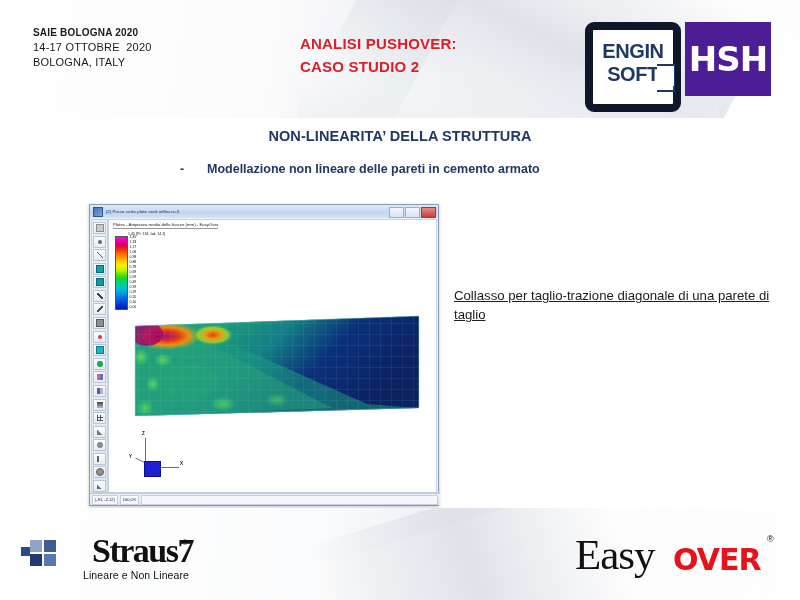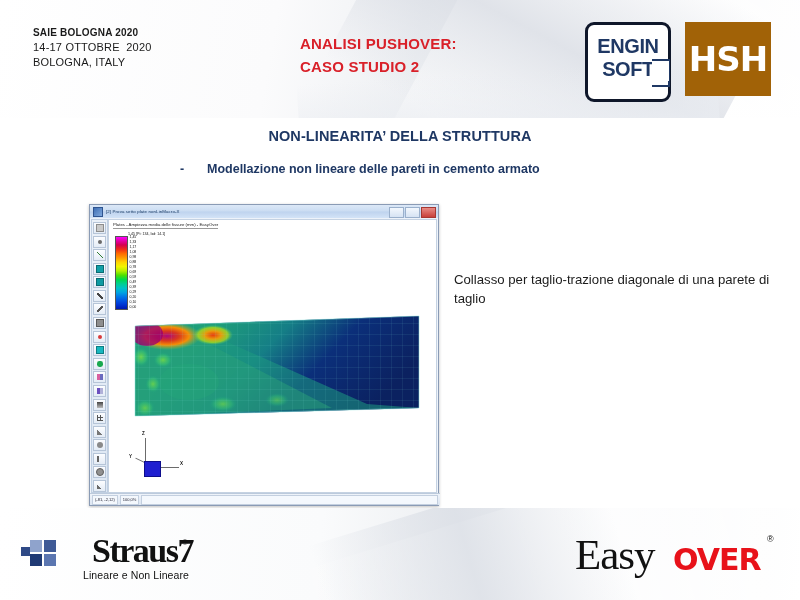--- a/index.html
+++ b/index.html
@@ -32,34 +32,34 @@
   .event-line.bold{font-weight:bold;font-size:10px;}
 
   .main-title{
     position:absolute;left:300px;top:32px;width:260px;
     color:#d92029;font-weight:bold;font-size:15px;line-height:1.55;letter-spacing:.2px;
   }
 
   
   .enginsoft-logo{
     position:absolute;left:585px;top:22px;width:80px;height:74px;
-    border:3px solid #0f172a;border-radius:9px;background:#fff;
+    border:8px solid #0f172a;border-radius:9px;background:#fff;
   }
   .es-txt{
     position:absolute;left:0;right:0;text-align:center;color:#1f3864;
     font-weight:bold;font-family:"Liberation Sans",sans-serif;letter-spacing:-.4px;
   }
   .es-top{top:10px;font-size:20px;}
   .es-bot{top:33px;font-size:20px;}
   .es-notch{position:absolute;right:-2px;top:34px;width:16px;height:24px;background:#fff;border-right:2px solid #1f3864;border-top:2px solid #1f3864;border-bottom:2px solid #1f3864;}
   .es-notch2{position:absolute;right:-1px;top:36px;width:13px;height:20px;background:#fff;}
 
   .hsh-logo{
     position:absolute;left:685px;top:22px;width:86px;height:74px;
-    background:#a16207;color:#fff;display:flex;align-items:center;justify-content:center;
+    background:#4c1d95;color:#fff;display:flex;align-items:center;justify-content:center;
   }
   .hsh-txt{font-weight:bold;font-size:34px;letter-spacing:-1px;font-family:"DejaVu Sans",sans-serif;}
 
   
   .section-title{
     position:absolute;left:0;top:128px;width:800px;text-align:center;
     color:#1f3864;font-weight:bold;font-size:14.5px;letter-spacing:.1px;
   }
   .bullet-row{
     position:absolute;left:180px;top:162px;width:520px;
@@ -128,21 +128,21 @@
   .status-bar{
     position:absolute;left:0;bottom:0;width:100%;height:11px;
     background:linear-gradient(180deg,#eef3fa,#dde6f2);border-top:1px solid #bccadc;
     display:flex;align-items:center;gap:2px;padding-left:2px;
   }
   .sb-cell{height:8px;border:1px solid #c3cfdf;background:#f4f8fd;
     font-size:4px;color:#223;display:flex;align-items:center;padding:0 2px;white-space:nowrap;}
   .sb-fill{flex:1;height:8px;border:1px solid #c3cfdf;background:#f4f8fd;margin-right:2px;}
 
   
-  .right-text{position:absolute;left:454px;top:270px;width:320px;}
+  .right-text{position:absolute;left:454px;top:286px;width:320px;text-decoration:underline;}
   .rt-p{font-size:13.2px;line-height:1.45;color:#1c1c1c;}
   .rt-p.italic{font-style:italic;margin-top:19px;}
 
   
   .footer-band{
     position:absolute;left:0;top:508px;width:800px;height:92px;
     background:linear-gradient(95deg,#ffffff 0%,#fafbfc 40%,#edeff2 56%,#f6f7f9 74%,#ffffff 100%);
     overflow:hidden;
   }
   .ft-swoosh{position:absolute;}

